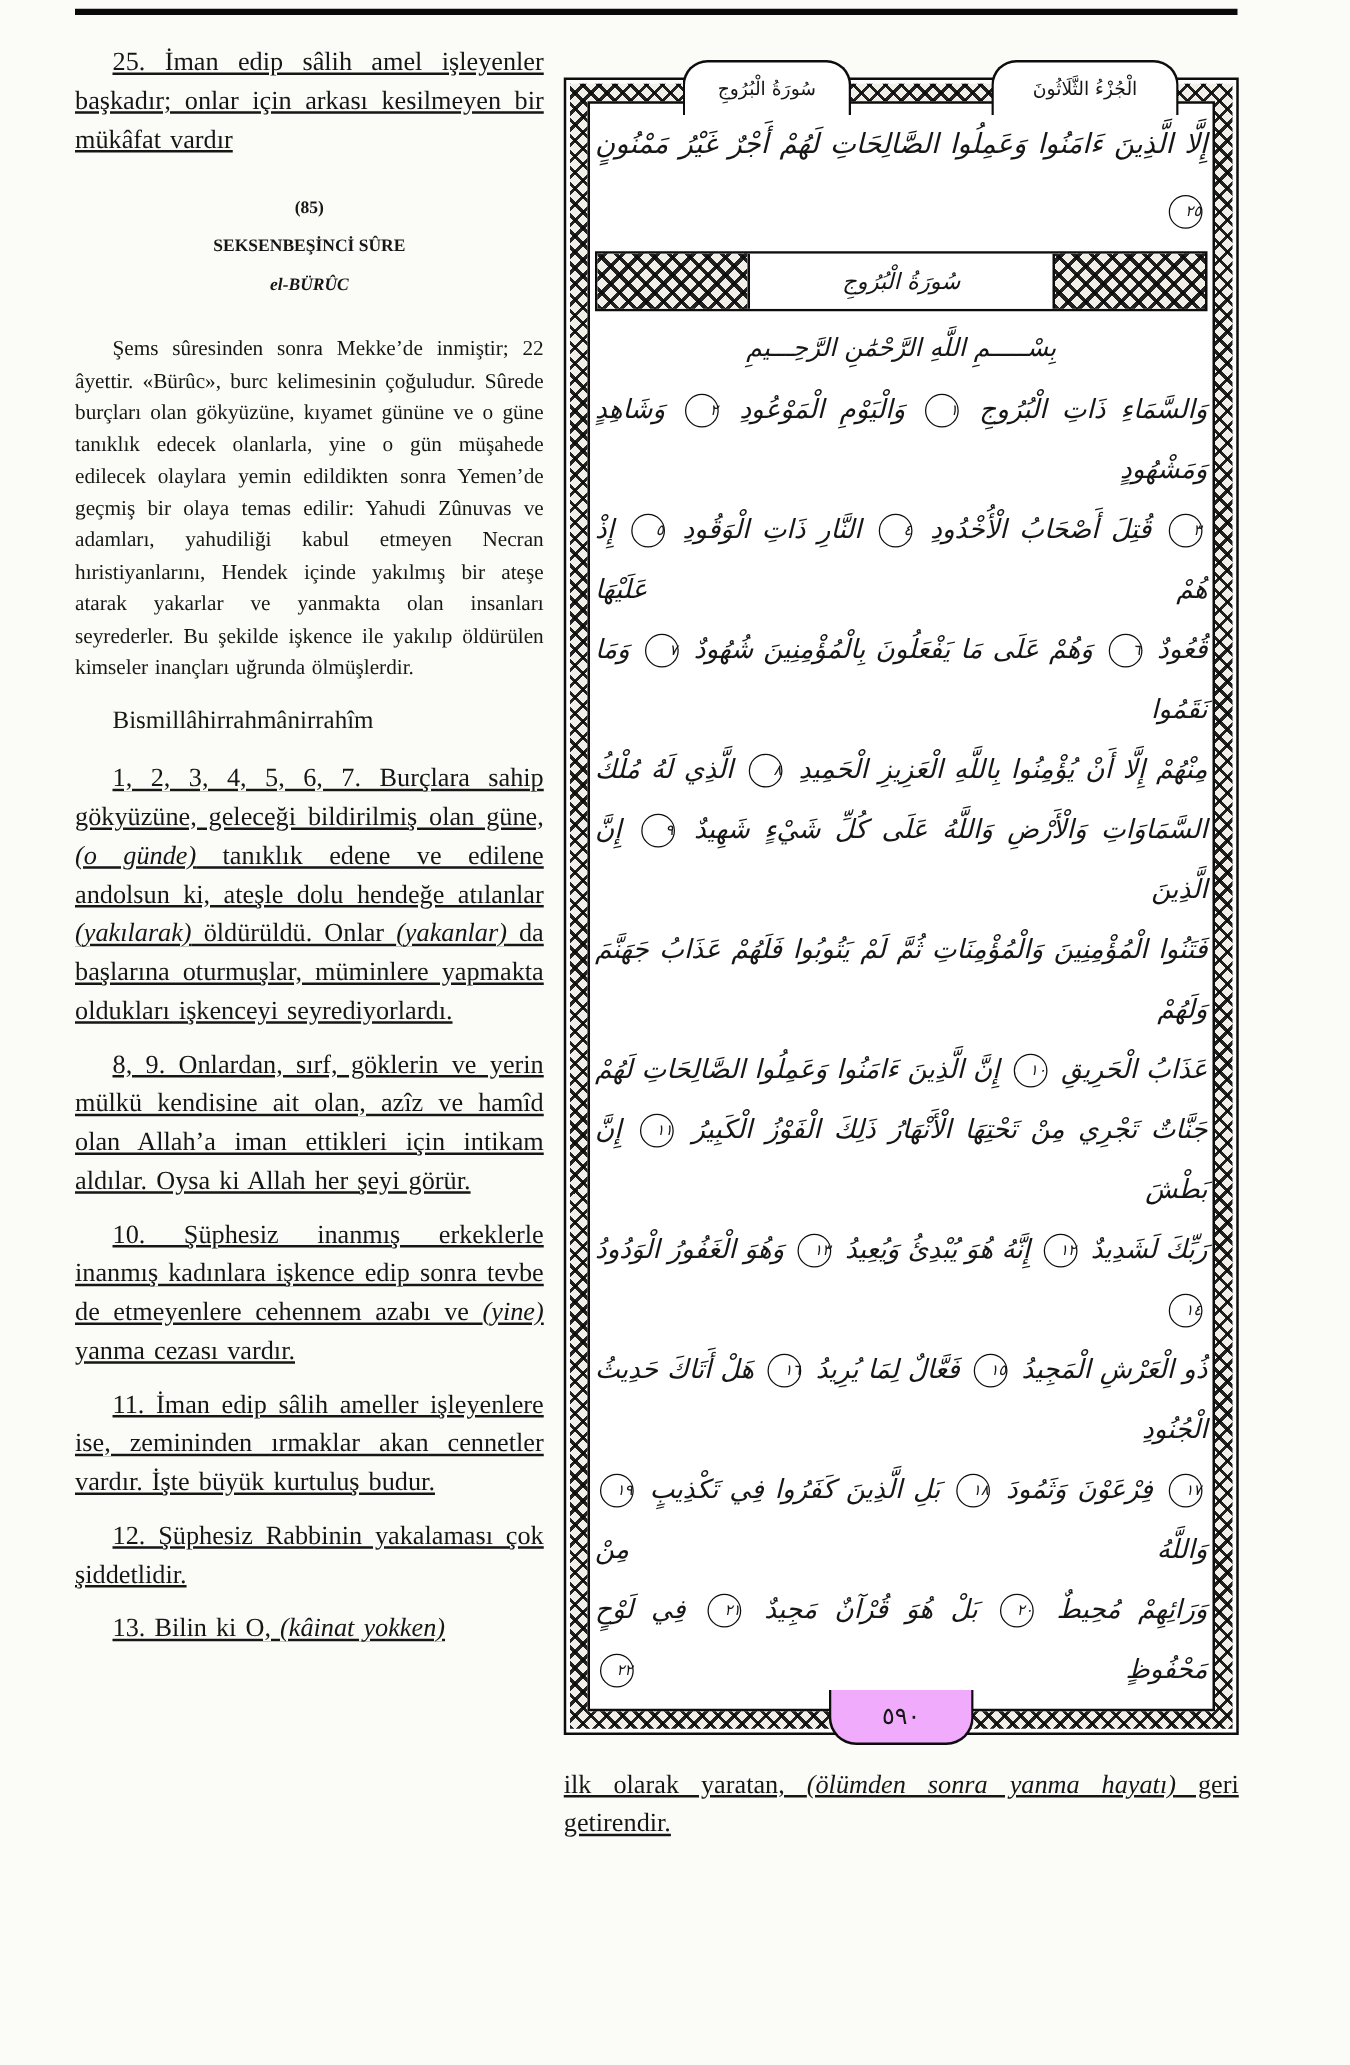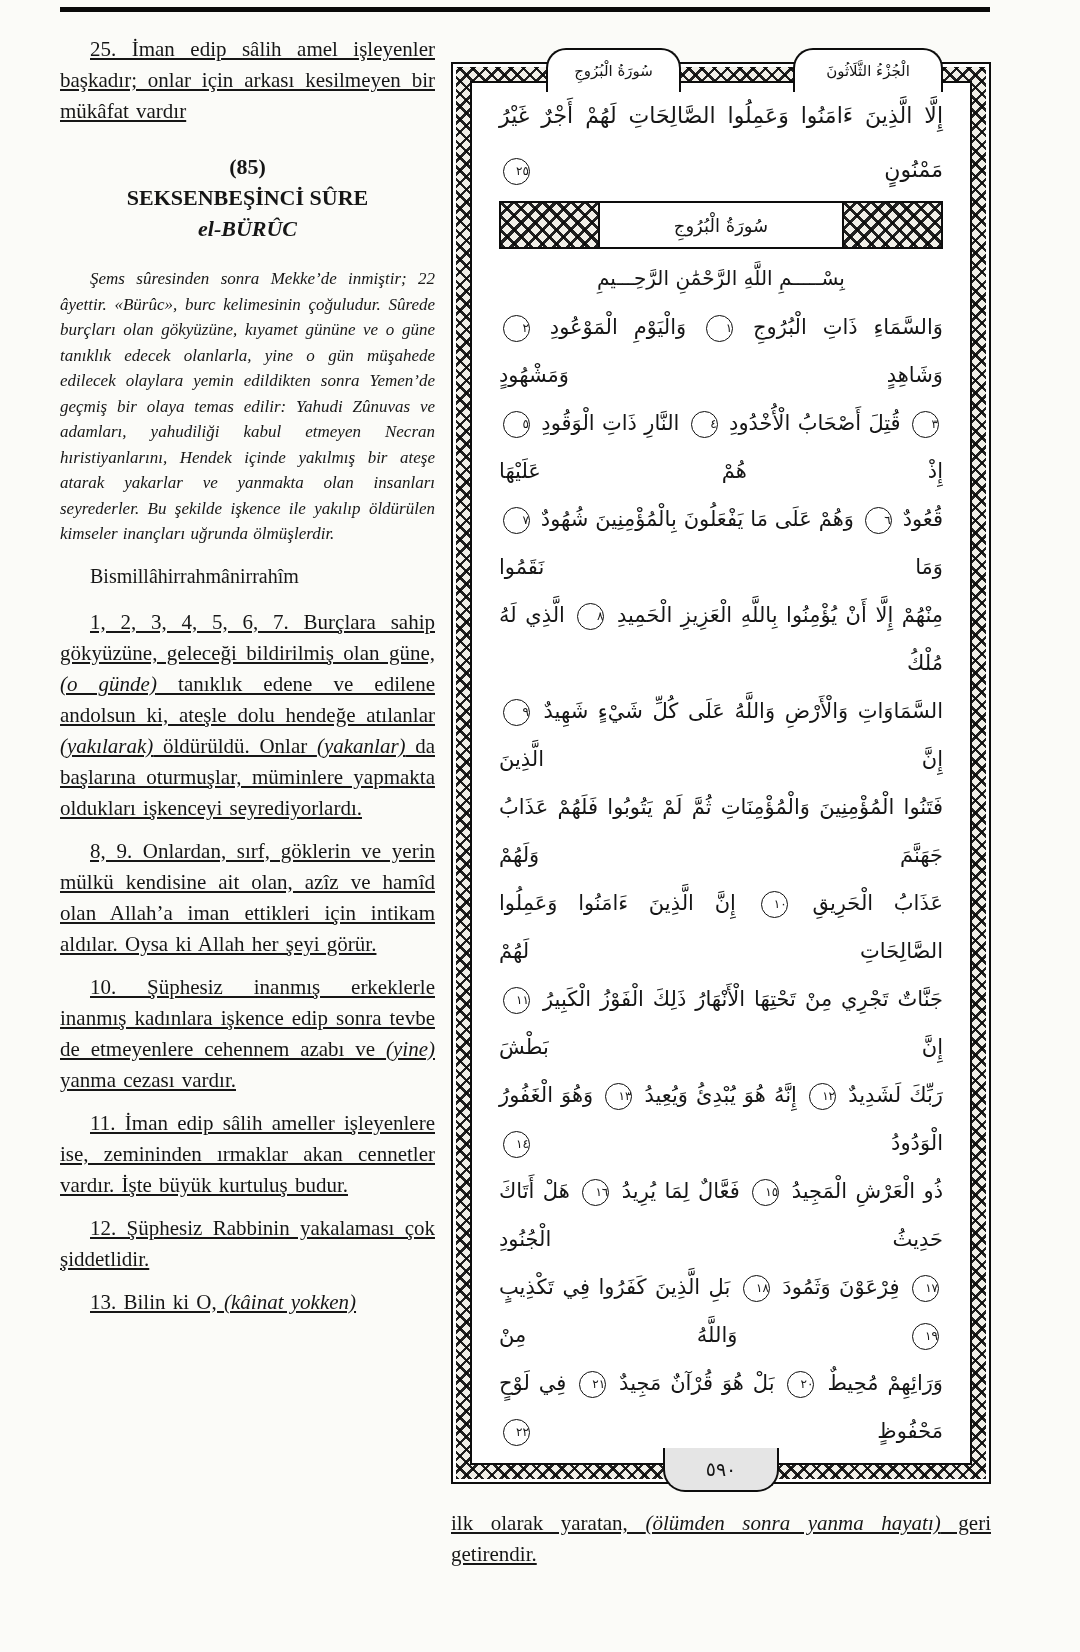--- a/index.html
+++ b/index.html
@@ -34,29 +34,29 @@
   .verse{
     font-size:21px;line-height:31px;
     text-align:justify;text-indent:30px;
     margin-bottom:12px;word-spacing:2px;text-decoration:underline;
   }
   .verse.no-indent{text-indent:0;}
   em{font-style:italic;}
 
   .surah-heading{
     text-align:center;font-weight:bold;
-    font-size:22px;line-height:31px;
+    font-size:14px;line-height:31px;
     margin:24px 0 22px;
   }
   .surah-heading .arabic-name{font-style:italic;}
 
   .intro{
     font-size:17px;line-height:25.5px;
     text-align:justify;text-indent:30px;
-    margin-bottom:14px;word-spacing:1px;font-style:italic;
+    margin-bottom:14px;word-spacing:1px;
   }
   .bismillah-tr{
     font-size:20px;line-height:30px;
     text-indent:30px;margin:4px 0 16px;
   }
 
   
   .quran-wrap{position:relative;margin-top:28px;}
   .quran-frame{
     border:2px solid #0d0d0d;
@@ -64,39 +64,40 @@
     position:relative;z-index:1;
   }
   .frame-band{
     padding:14px;
     background:
       repeating-linear-gradient(45deg, rgba(10,10,10,.9) 0 2.5px, transparent 2.5px 9px),
       repeating-linear-gradient(-45deg, rgba(10,10,10,.9) 0 2.5px, #f1efe8 2.5px 9px);
   }
   .frame-inner{
     background:#fff;border:2px solid #0d0d0d;
-    padding:6px 27px 8px;
+    padding:6px 4px 8px;
+    font-style:italic;
   }
 
   .tab{
     position:absolute;top:-14px;height:44px;z-index:3;
     background:#fff;border:2px solid #0d0d0d;border-bottom:none;
     border-radius:20px 20px 0 0;
     display:flex;align-items:center;justify-content:center;
     font-family:"DejaVu Sans",sans-serif;font-size:15px;
     direction:rtl;padding:0 8px;box-sizing:border-box;
   }
   .tab-surah{left:95px;width:135px;}
   .tab-juz{right:48px;width:150px;}
 
   .page-num-tab{
     position:absolute;bottom:-8px;left:50%;
     transform:translateX(-50%);
     width:112px;height:42px;z-index:3;
-    background:#e5e5e5;border:2px solid #0d0d0d;border-top:none;
+    background:#f0abfc;border:2px solid #0d0d0d;border-top:none;
     border-radius:0 0 22px 22px;
     display:flex;align-items:center;justify-content:center;
     font-family:"DejaVu Sans",sans-serif;font-size:19px;
   }
 
   .arabic-line{
     direction:rtl;
     font-family:"DejaVu Sans",sans-serif;
     font-size:21px;line-height:48px;
     text-align:justify;text-align-last:justify;

